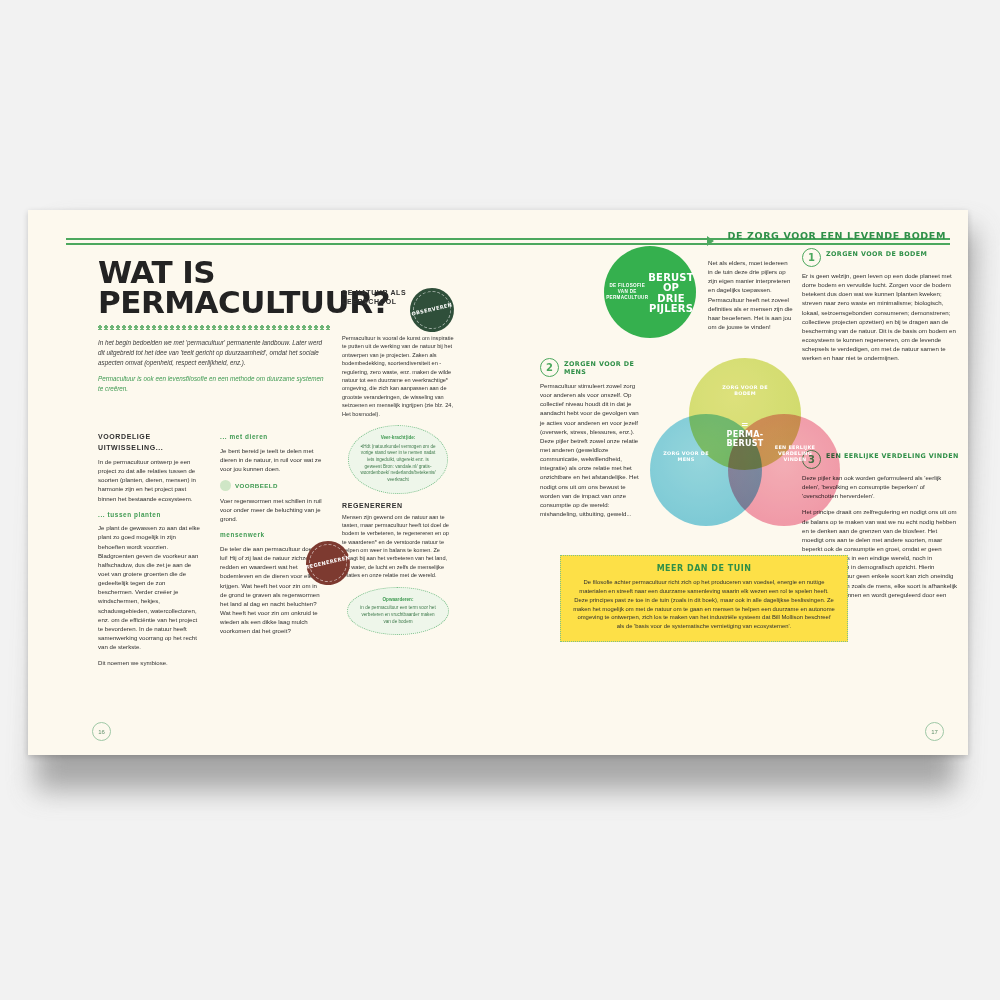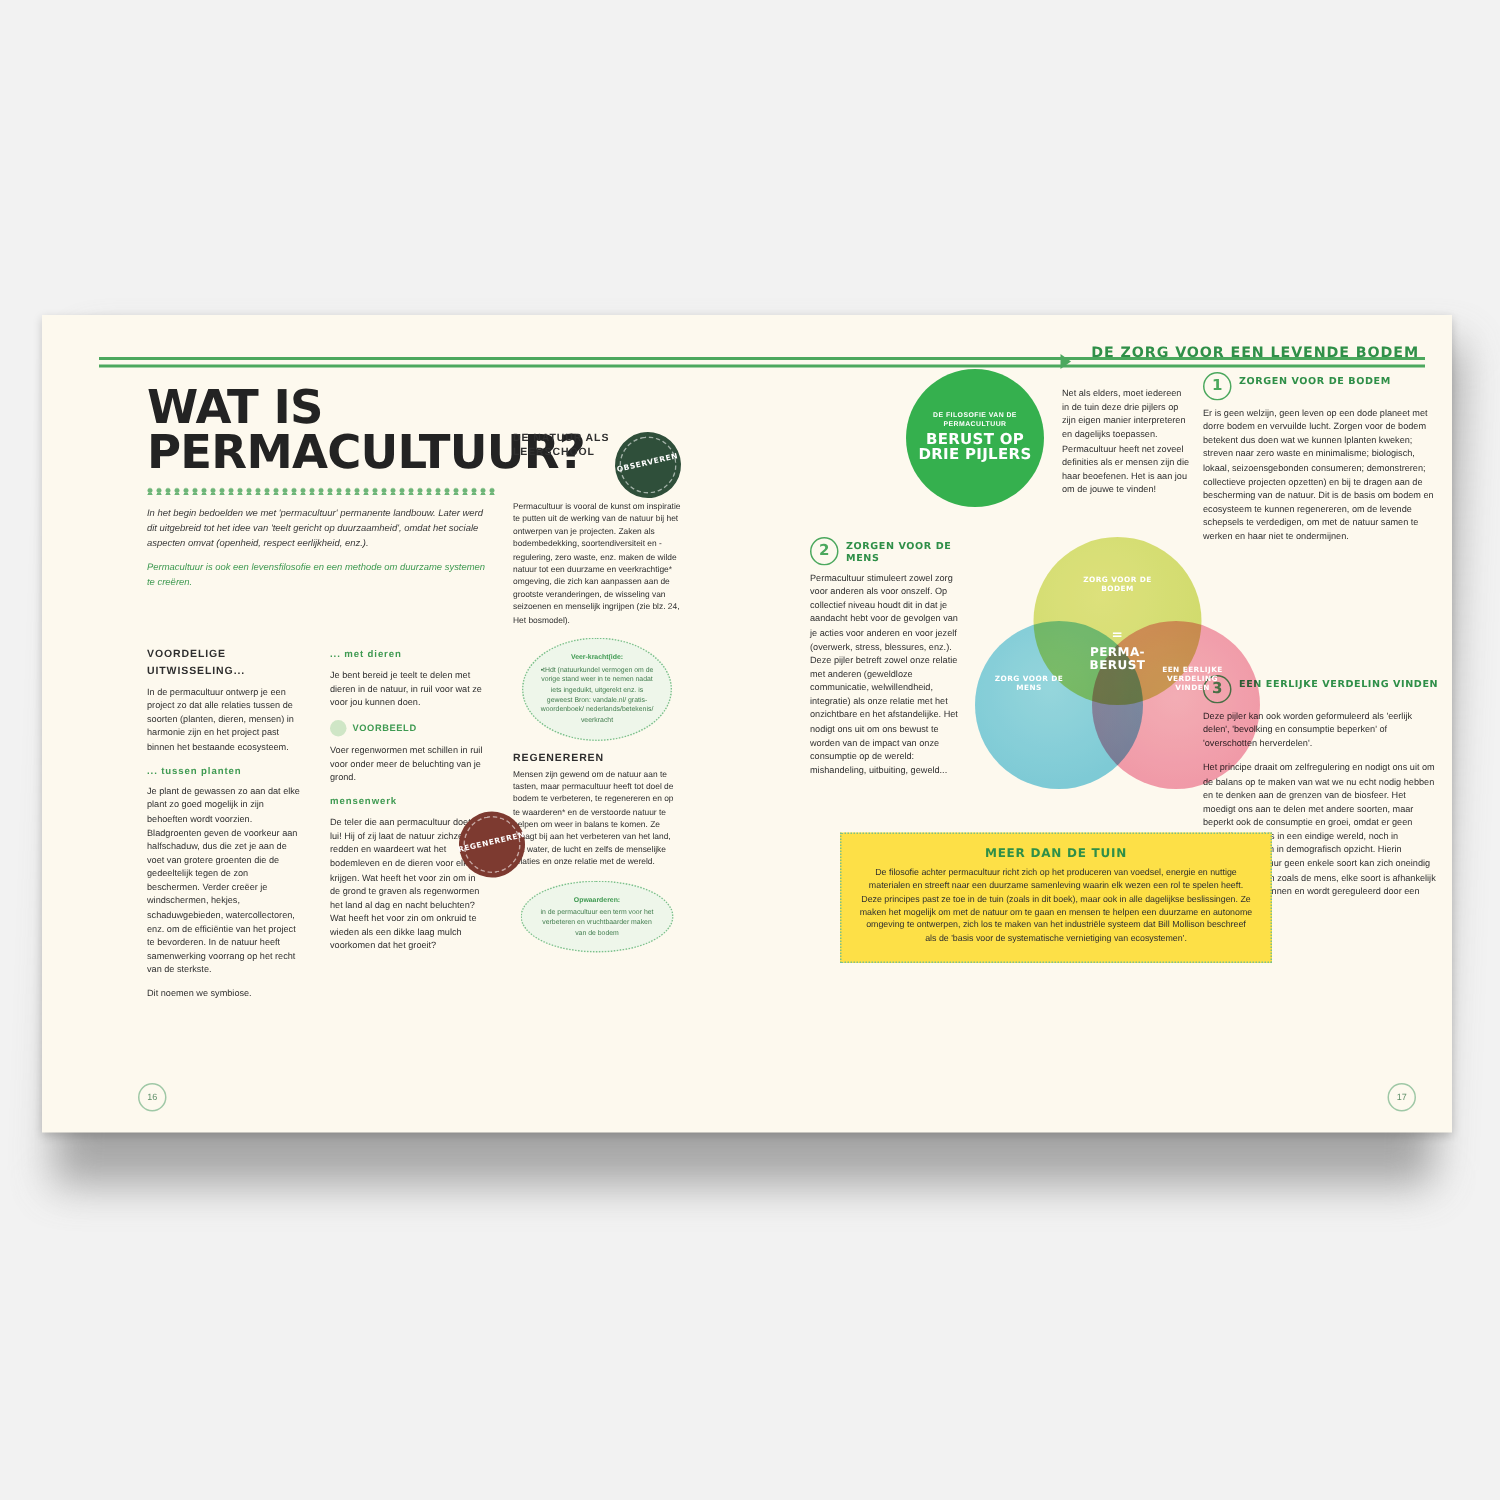--- a/index.html
+++ b/index.html
@@ -94,21 +94,21 @@
   .dotbox{
     border:1.5px dotted #7cc08a;border-radius:50%;
     background:#eef6ea;padding:9px 10px;text-align:center;
     font-size:4.6px;line-height:1.45;color:#3f7a4c;
   }
   .dotbox .t{font-weight:bold;color:#3f9a52;display:block;margin-bottom:2px;}
 
   
   .philo{
     position:absolute;left:104px;top:36px;width:92px;height:92px;border-radius:50%;
-    background:#35b04e;color:#fff;display:flex;flex-direction:column;
+    background:#35b04e;color:#fff;display:flex;flex-direction:row;
     align-items:center;justify-content:center;text-align:center;padding:6px;
     box-sizing:border-box;
   }
   .philo .small{font-size:4.6px;line-height:1.3;letter-spacing:.3px;font-weight:bold;}
   .philo .big{
     font-family:"DejaVu Sans",sans-serif;font-weight:bold;font-size:10px;
     line-height:1.05;letter-spacing:.2px;margin-top:3px;
   }
 
   

